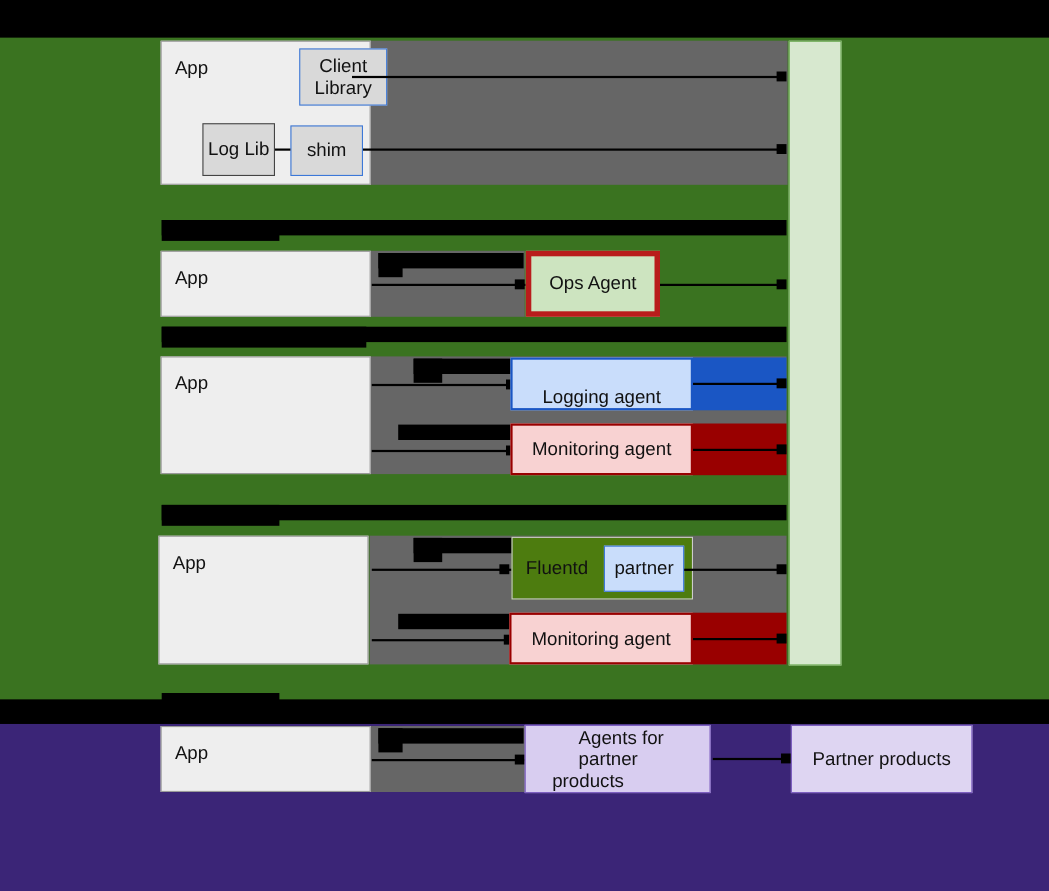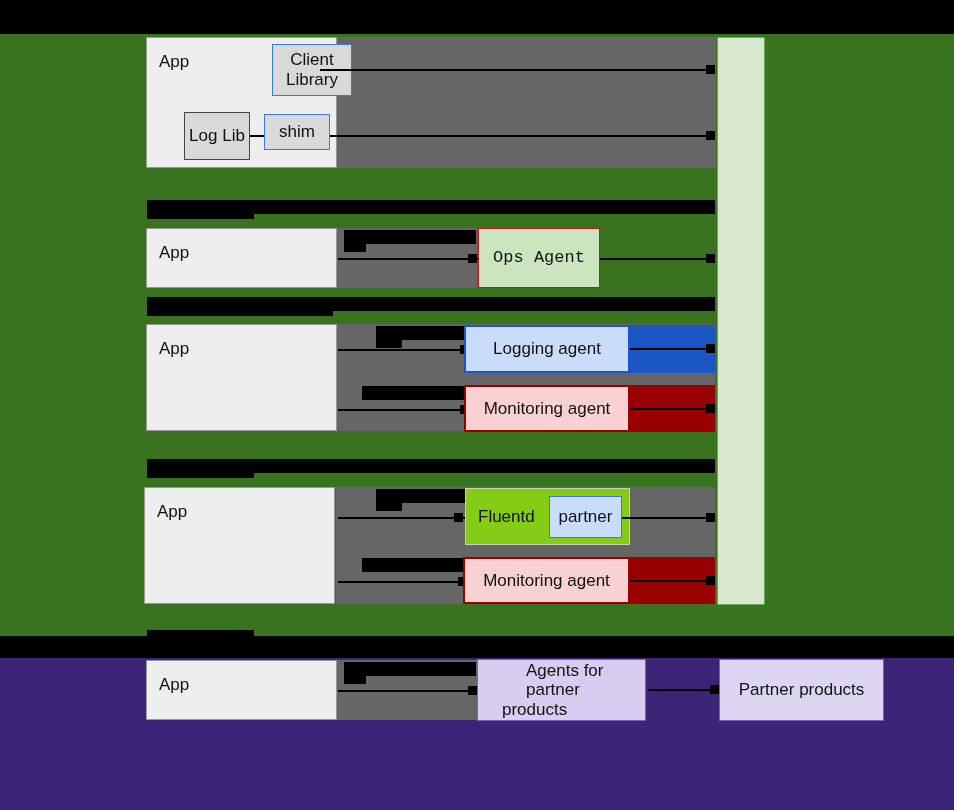--- a/index.html
+++ b/index.html
@@ -23,24 +23,24 @@
   .appbox{background:#eeeeee;border:1px solid #999;box-sizing:border-box;
           font-size:17px;color:#111;display:flex;align-items:flex-start;}
   .appbox span{padding:14px 0 0 12px;}
 
   .box{box-sizing:border-box;display:flex;align-items:center;justify-content:center;
        text-align:center;font-size:17px;color:#111;line-height:1.15;}
 
   .b-client{background:#d9d9d9;border:1px solid #3c78d8;}
   .b-loglib{background:#d9d9d9;border:1px solid #444;}
   .b-shim  {background:#d9d9d9;border:1px solid #3c78d8;}
-  .b-ops   {background:#cde4c0;border:1px solid #b91c1c;font-family:Liberation Mono, monospace;}
-  .b-log   {background:#c9ddfb;border:2px solid #1a56c4;}
+  .b-ops   {background:#cde4c0;border:5px solid #b91c1c;}
+  .b-log   {background:#c9ddfb;border:2px solid #1a56c4;align-items:flex-end;}
   .b-mon   {background:#f8d2d2;border:2px solid #990000;}
-  .b-fluentd{background:#84cc16;border:1px solid #cccccc;
+  .b-fluentd{background:#4d7c0f;border:1px solid #cccccc;
              justify-content:flex-start;}
   .b-fluentd span{padding-left:12px;}
   .b-plugin{background:#c9ddfb;border:1px solid #3c78d8;}
   .b-partner-agent{background:#d8cdf0;border:1px solid #7d5fc0;
                    justify-content:flex-start;}
   .b-partner-agent span{padding-left:24px;text-align:left;}
   .b-partner{background:#ded5f2;border:1px solid #7d5fc0;}
 
   .bar-blue{background:#1a56c4;}
   .bar-red {background:#990000;}
@@ -67,21 +67,21 @@
 </div>
 
 <div class="abs box b-client" style="left:240px;top:44px;width:80px;height:52px;margin-left:32px;">
   <span>Client Library</span>
 </div>
 
 <div class="abs box b-loglib" style="left:184px;top:112px;width:66px;height:48px;">
   <span>Log Lib</span>
 </div>
 
-<div class="abs box b-shim" style="left:264px;top:114px;width:66px;height:36px;">
+<div class="abs box b-shim" style="left:264px;top:114px;width:66px;height:46px;">
   <span>shim</span>
 </div>
 
 <div class="abs line" style="left:250px;top:135px;width:14px;"></div>
 
 <div class="abs line" style="left:320px;top:69px;width:390px;"></div>
 <div class="abs dot" style="left:706px;top:65px;"></div>
 
 <div class="abs line" style="left:330px;top:135px;width:380px;"></div>
 <div class="abs dot" style="left:706px;top:131px;"></div>

